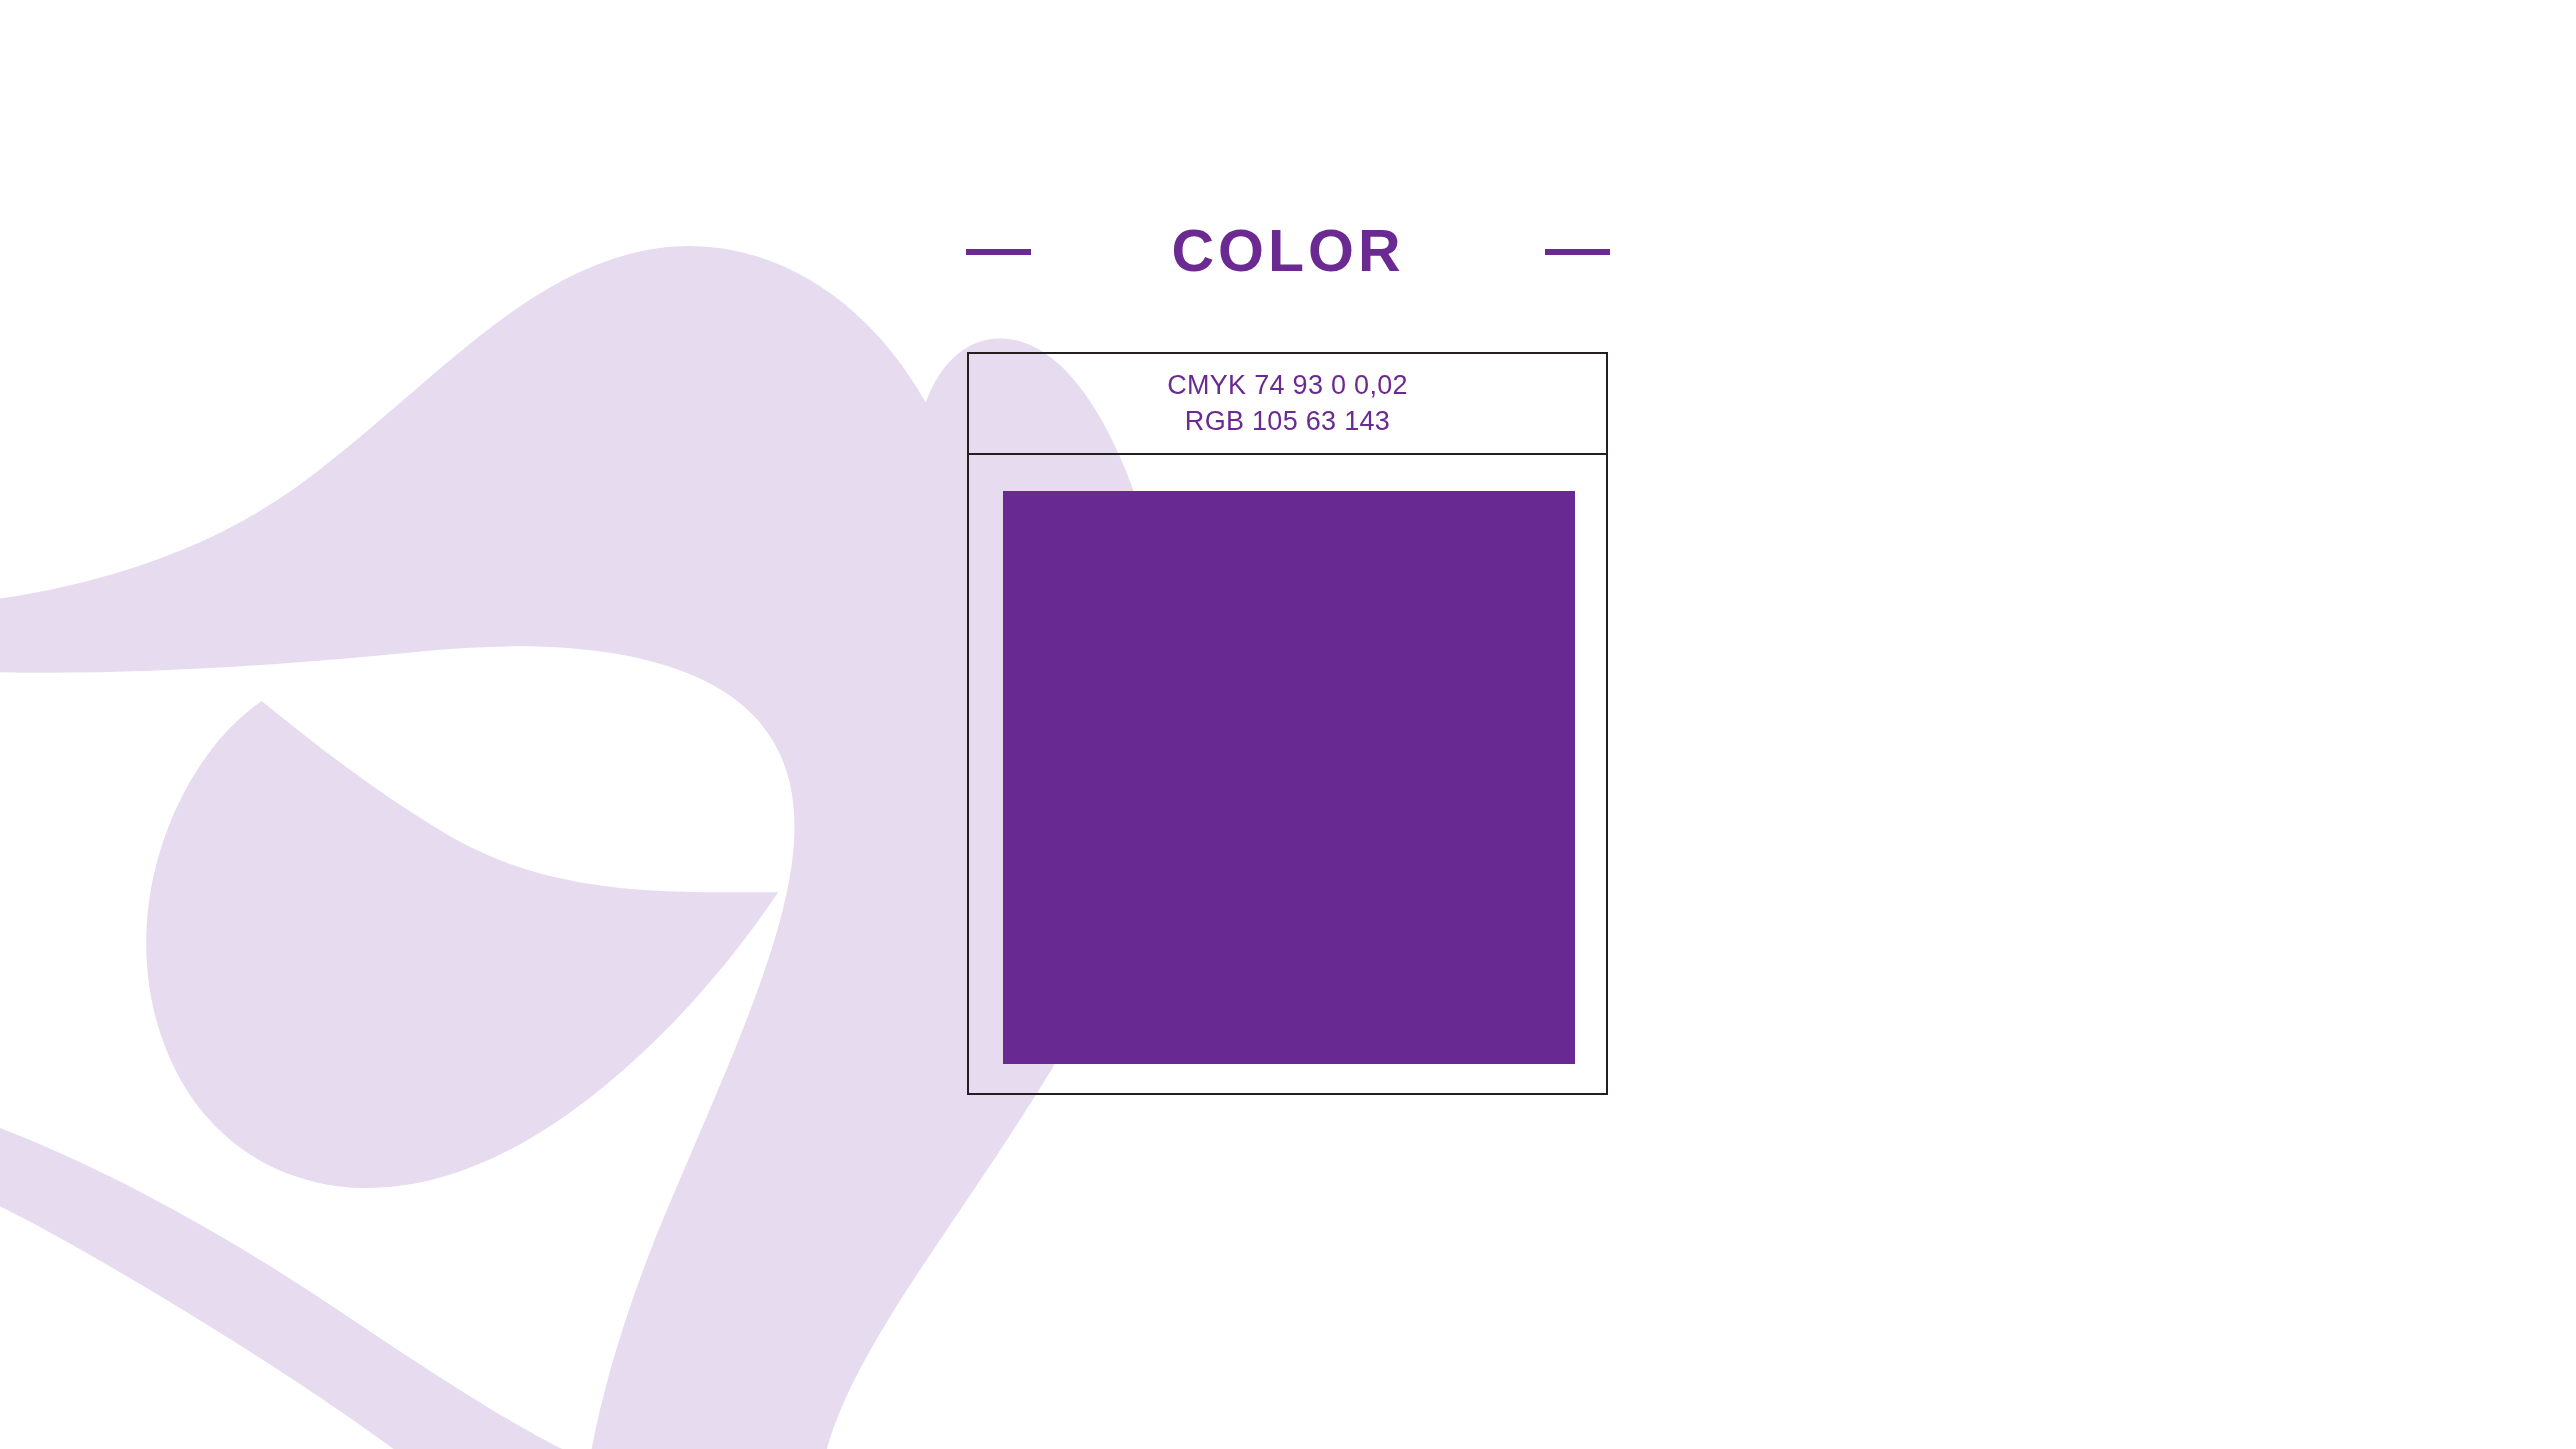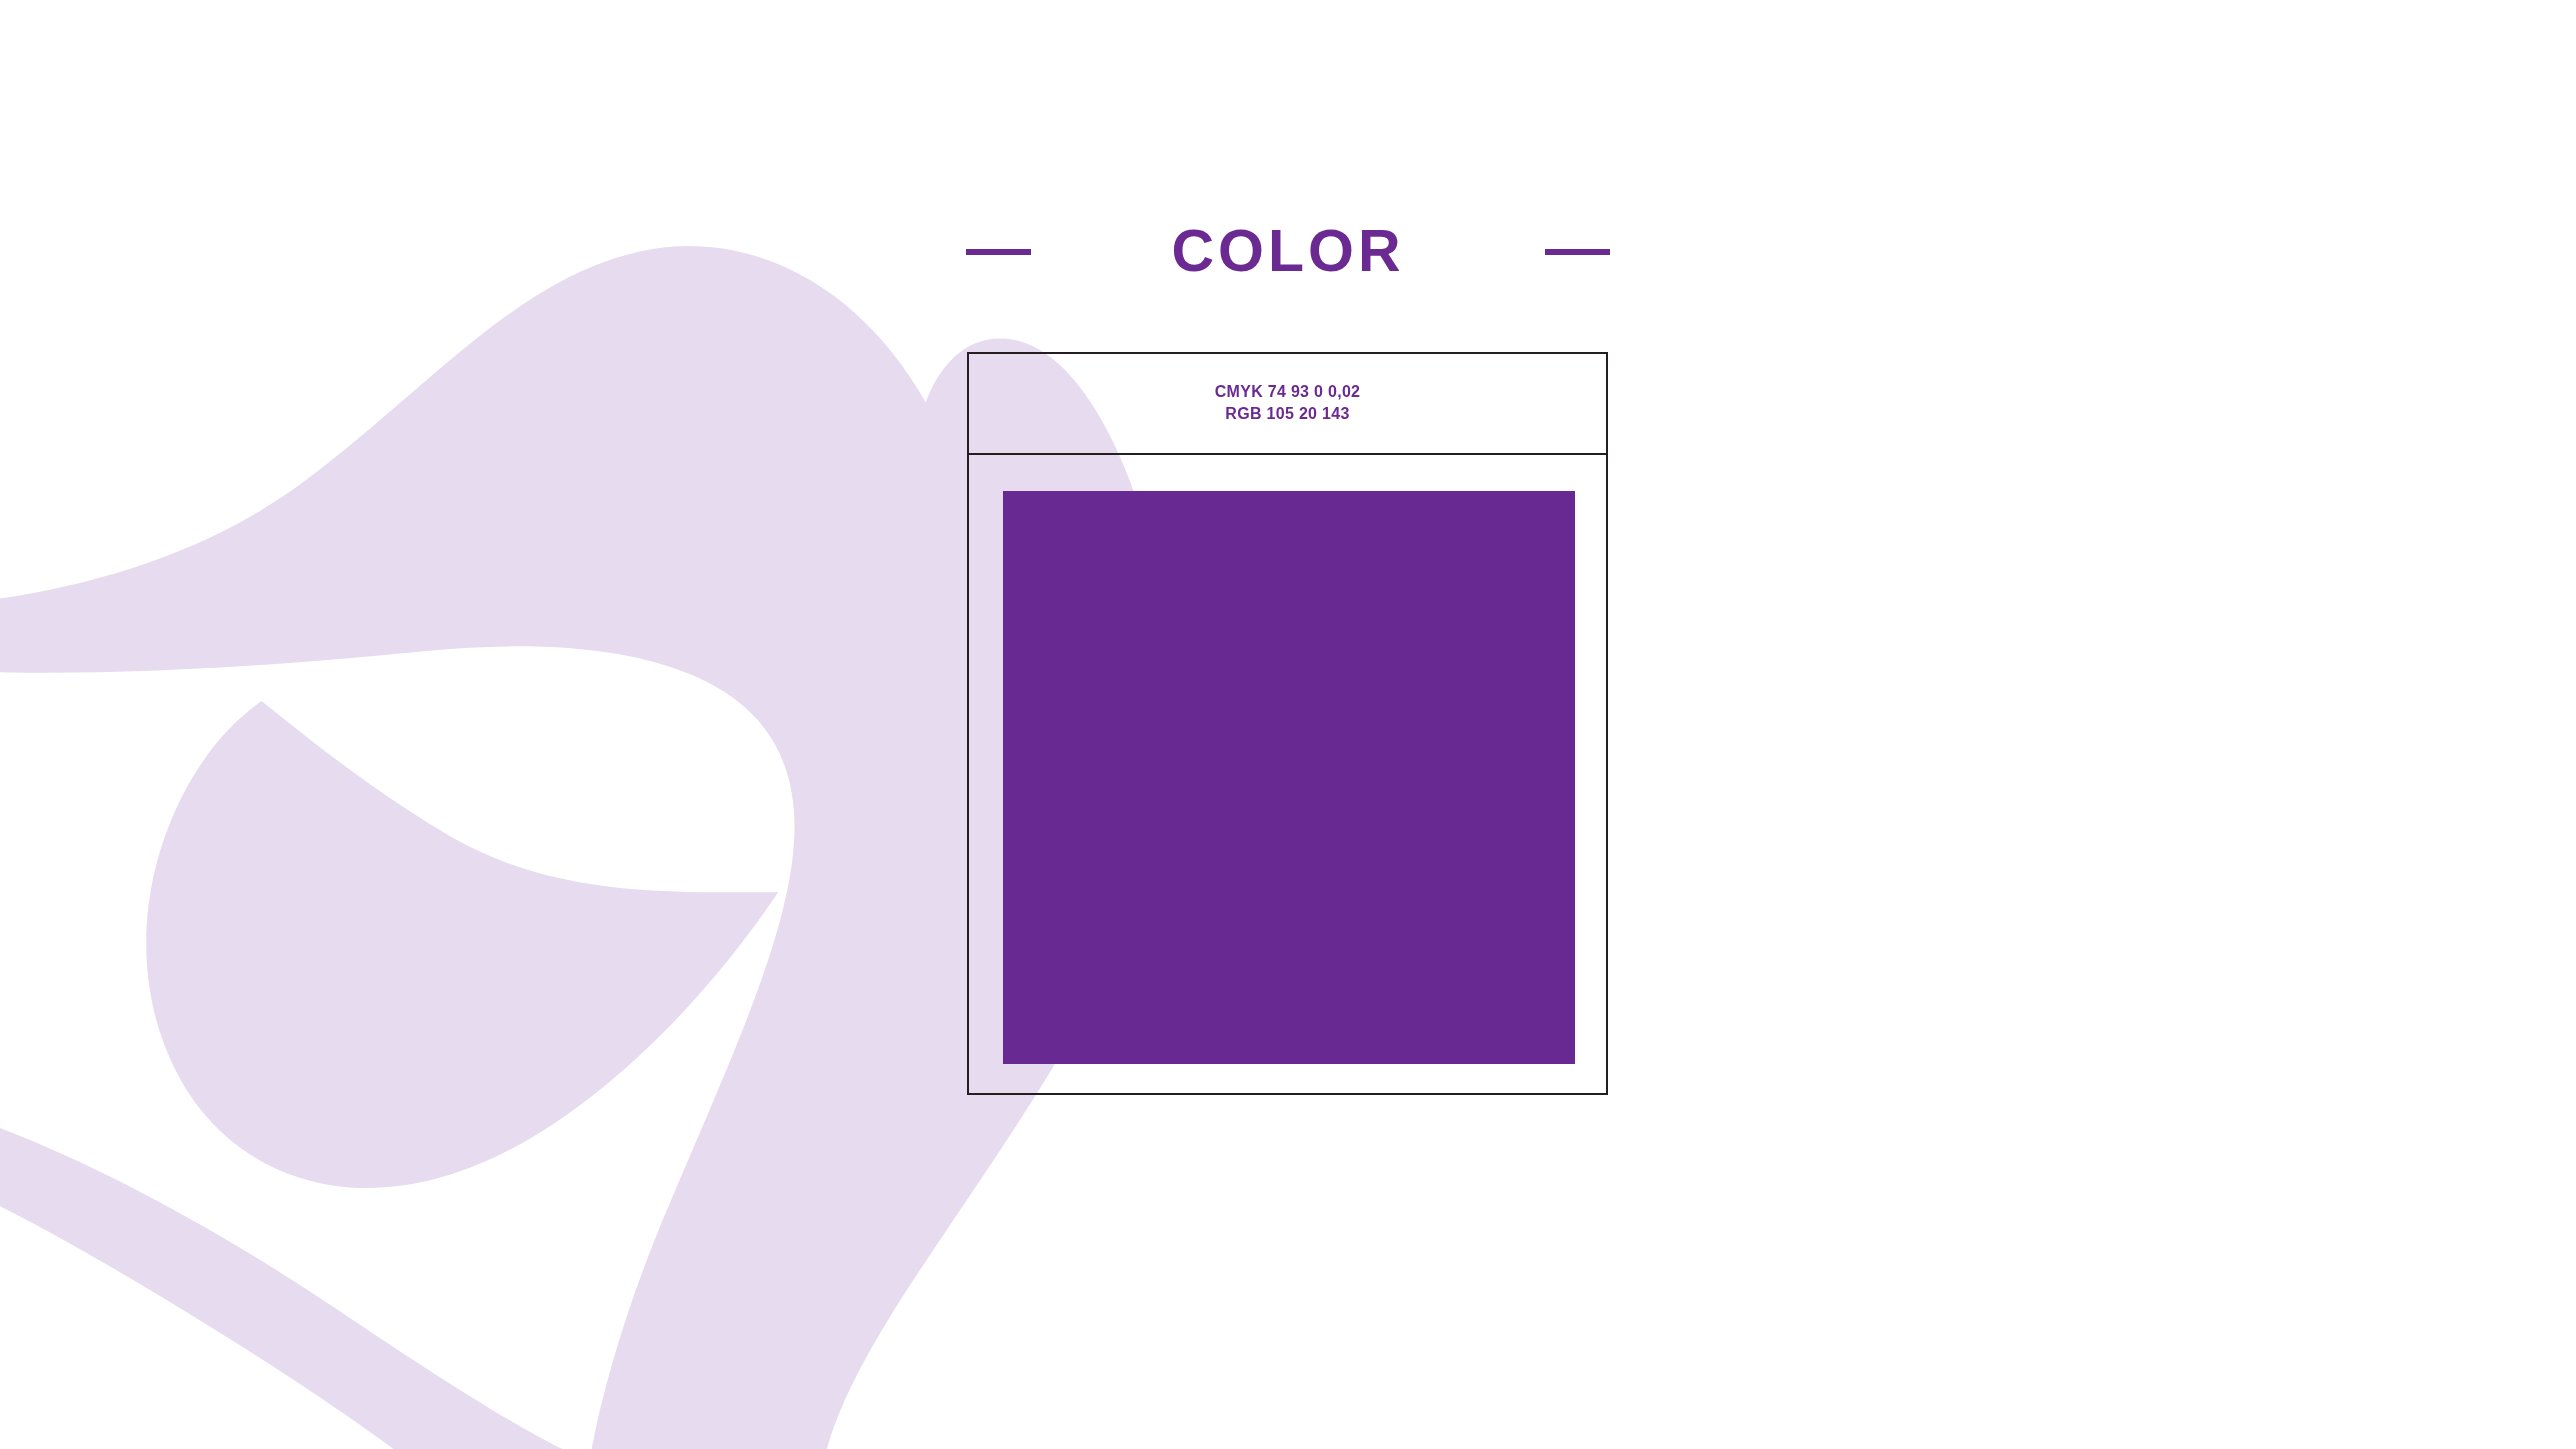--- a/index.html
+++ b/index.html
@@ -88,22 +88,22 @@
     height: 101px;
     box-sizing: border-box;
     border-bottom: 2px solid #231f20;
     display: flex;
     flex-direction: column;
     align-items: center;
     justify-content: center;
     gap: 1.3px;
   }
   .card-header .swatch-line {
-    font-size: 16px;
-    font-weight: bold;
+    font-size: 27px;
+    font-weight: normal;
     letter-spacing: 0.3px;
     color: #6B2A92;
     line-height: 1.28;
     white-space: nowrap;
   }
   .card-body {
     position: absolute;
     left: 0;
     top: 103px;
     width: 100%;
@@ -146,21 +146,21 @@
 
   <div class="title-row">
     <span class="title-rule" style="background: rgb(107, 42, 146);"></span>
     <h1 class="page-title" style="color: rgb(107, 42, 146);">COLOR</h1>
     <span class="title-rule" style="background: rgb(107, 42, 146);"></span>
   </div>
 
   <div class="color-card" style="border-color: rgb(35, 31, 32);">
     <div class="card-header" style="border-bottom-color: rgb(35, 31, 32);">
       <div class="swatch-line" style="color: rgb(107, 42, 146);">CMYK 74 93 0 0,02</div>
-      <div class="swatch-line" style="color: rgb(107, 42, 146);">RGB 105 20 143</div>
+      <div class="swatch-line" style="color: rgb(107, 42, 146);">RGB 105 63 143</div>
     </div>
     <div class="card-body">
       <div class="color-swatch" style="background: rgb(105, 41, 146);"></div>
     </div>
   </div>
 
 </div>
 
 
 </body></html>

